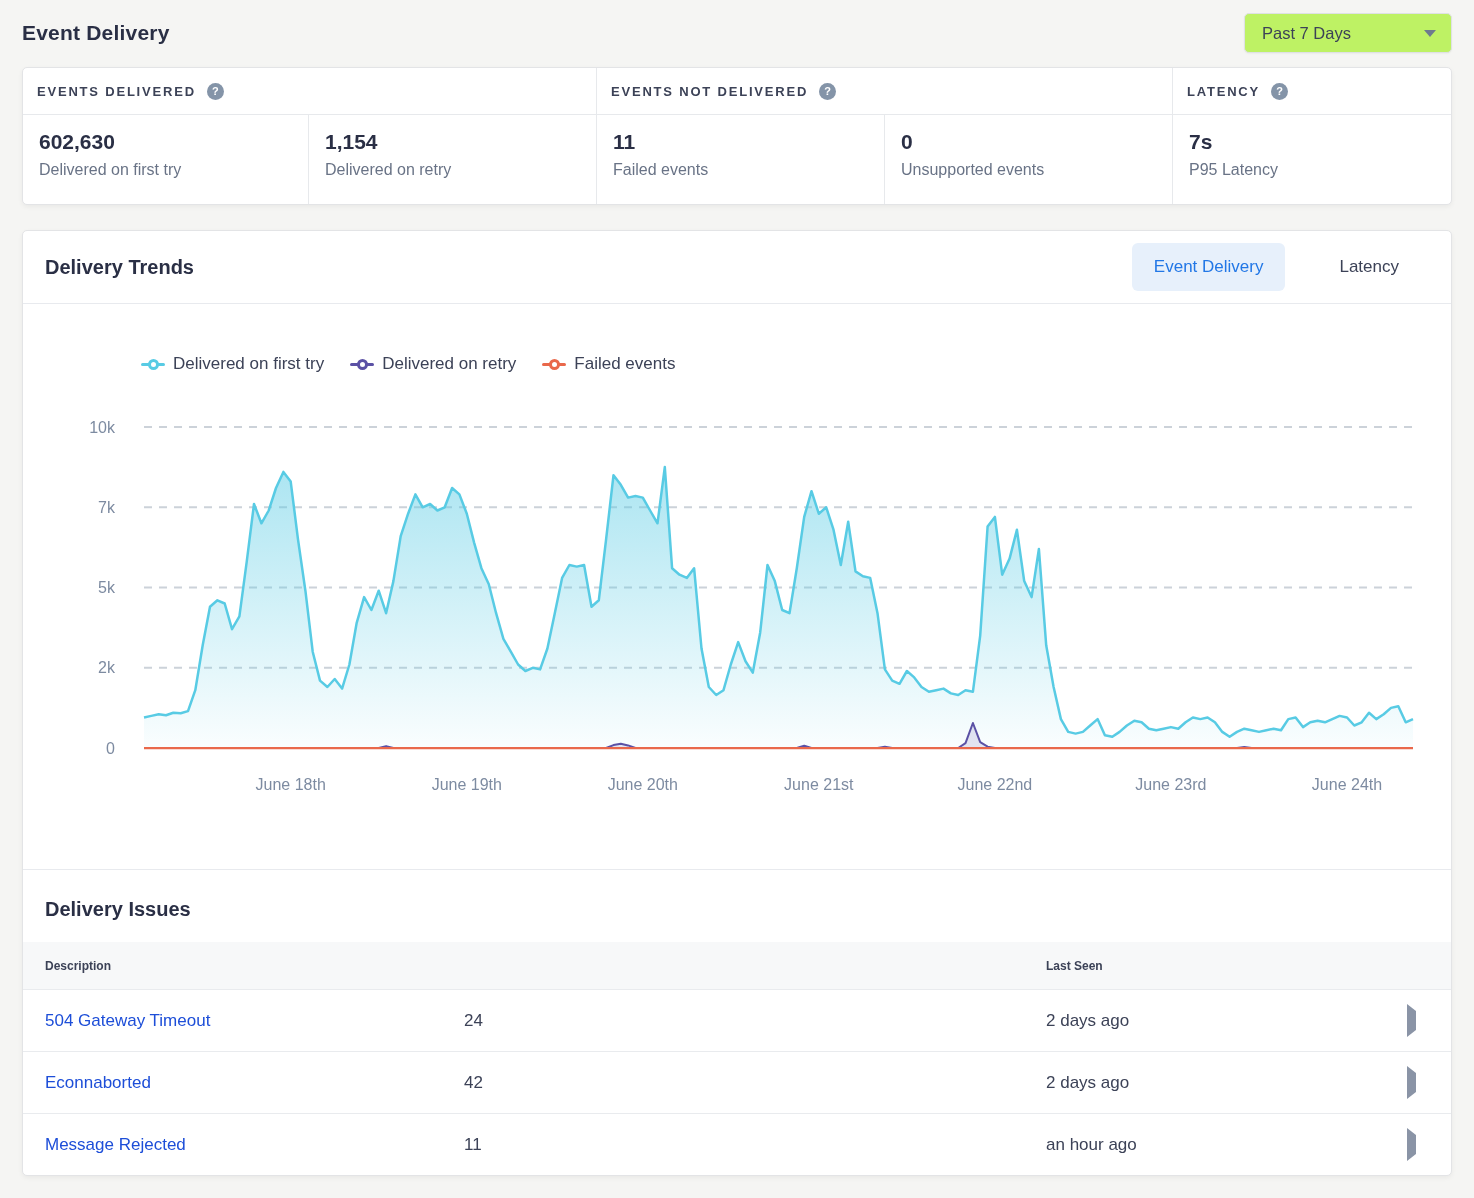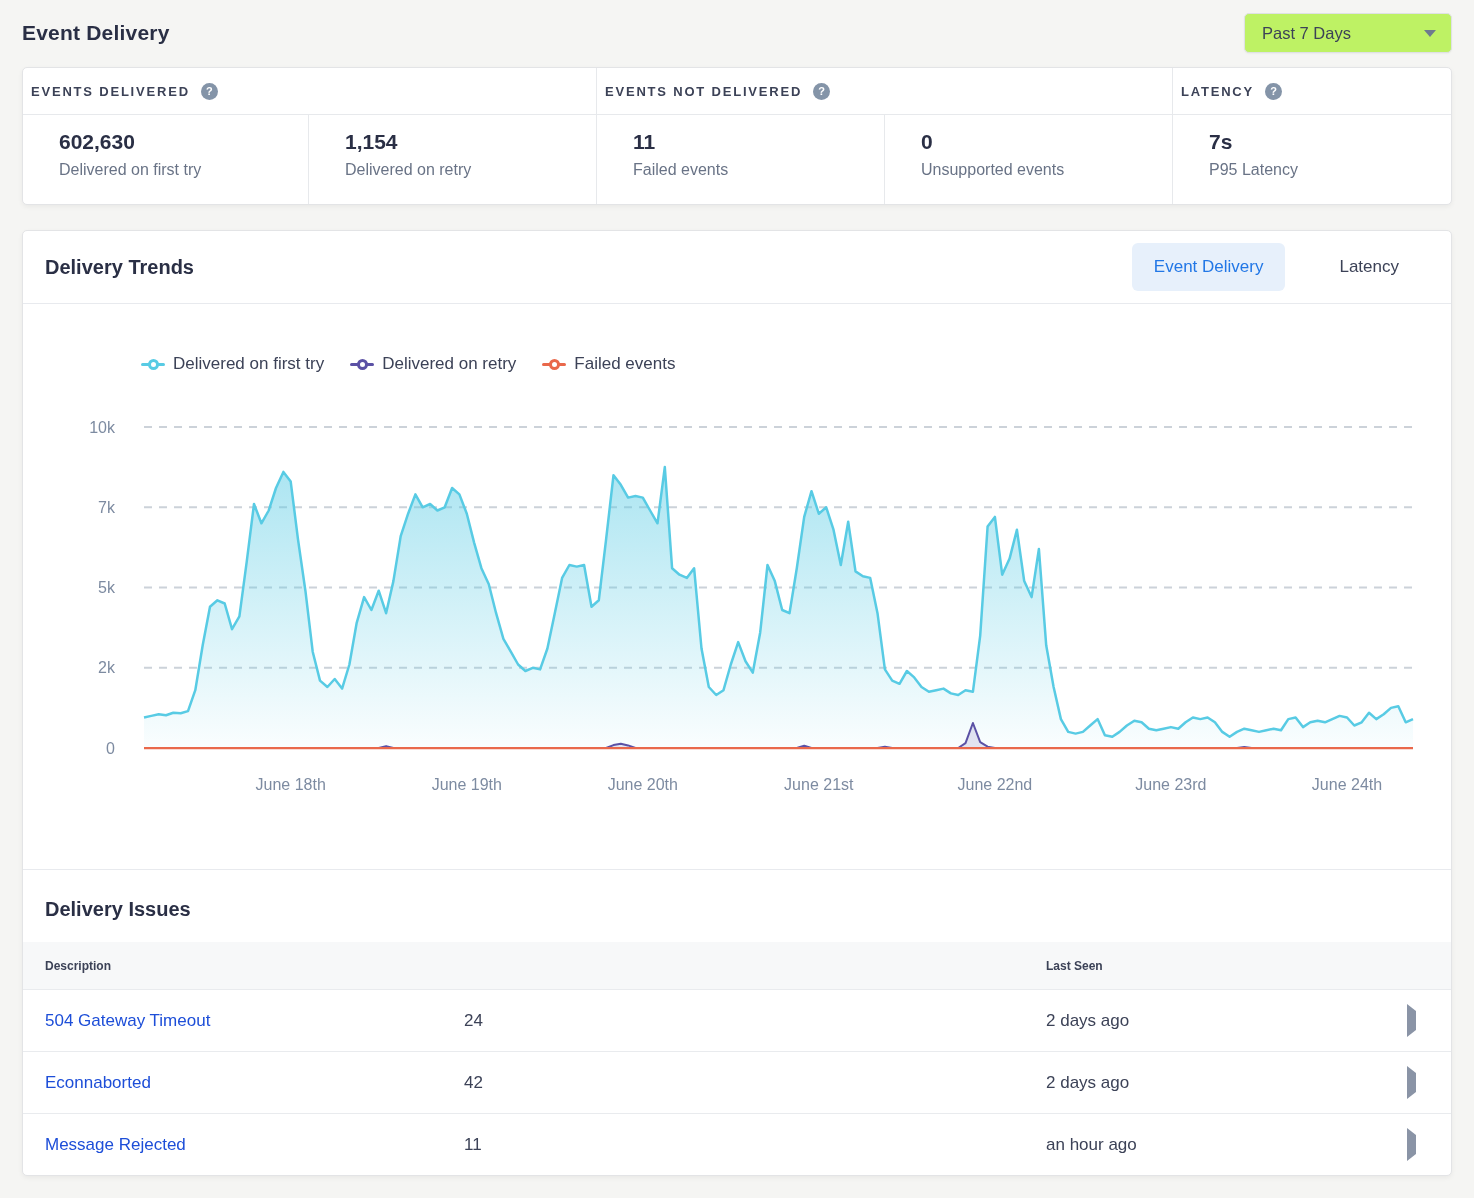--- a/index.html
+++ b/index.html
@@ -21,29 +21,29 @@
     font-size: 16.5px; color: #3c4257; box-shadow: 0 1px 2px rgba(0,0,0,.04); cursor: pointer;
   }
   .caret-down { width: 0; height: 0; border-left: 6px solid transparent; border-right: 6px solid transparent; border-top: 7px solid #6e7b8e; }
 
   
   .card { background: #fff; border: 1px solid #e3e4e6; border-radius: 5px; box-shadow: 0 2px 5px rgba(0,0,0,.05); }
 
   
   .stats-card { margin-top: 9px; }
   .stats-head { display: grid; grid-template-columns: 573px 576px 1fr; height: 47px; border-bottom: 1px solid #e7e9ec; }
-  .stats-head > div { display: flex; align-items: center; padding-left: 8px; }
+  .stats-head > div { display: flex; align-items: center; padding-left: 14px; }
   .stats-head > div + div { border-left: 1px solid #e7e9ec; }
   .stat-label { font-size: 13px; font-weight: 700; letter-spacing: 1.8px; color: #3c4257; }
   .help-icon {
     display: inline-block; width: 17px; height: 17px; margin-left: 11px; border-radius: 50%;
     background: #8494a8; color: #fff; font-size: 11px; font-weight: 700; text-align: center; line-height: 17px; cursor: pointer;
   }
   .stats-vals { display: grid; grid-template-columns: 285px 288px 288px 288px 1fr; height: 89px; }
-  .stats-vals > div { padding: 15px 0 0 36px; }
+  .stats-vals > div { padding: 15px 0 0 16px; }
   .stats-vals > div + div { border-left: 1px solid #e7e9ec; }
   .stat-value { font-size: 21px; font-weight: 700; color: #2a2f45; margin-bottom: 7px; }
   .stat-sub { font-size: 16px; color: #697386; }
 
   
   .trends-card { margin-top: 25px; }
   .trends-head { height: 73px; border-bottom: 1px solid #e8eaee; display: flex; align-items: center; padding: 0 24px 0 22px; }
   .section-title { font-size: 20px; font-weight: 700; color: #2a2f45; }
   .trends-head .section-title { flex: 1; }
   .tabs { display: flex; align-items: center; gap: 26px; }

